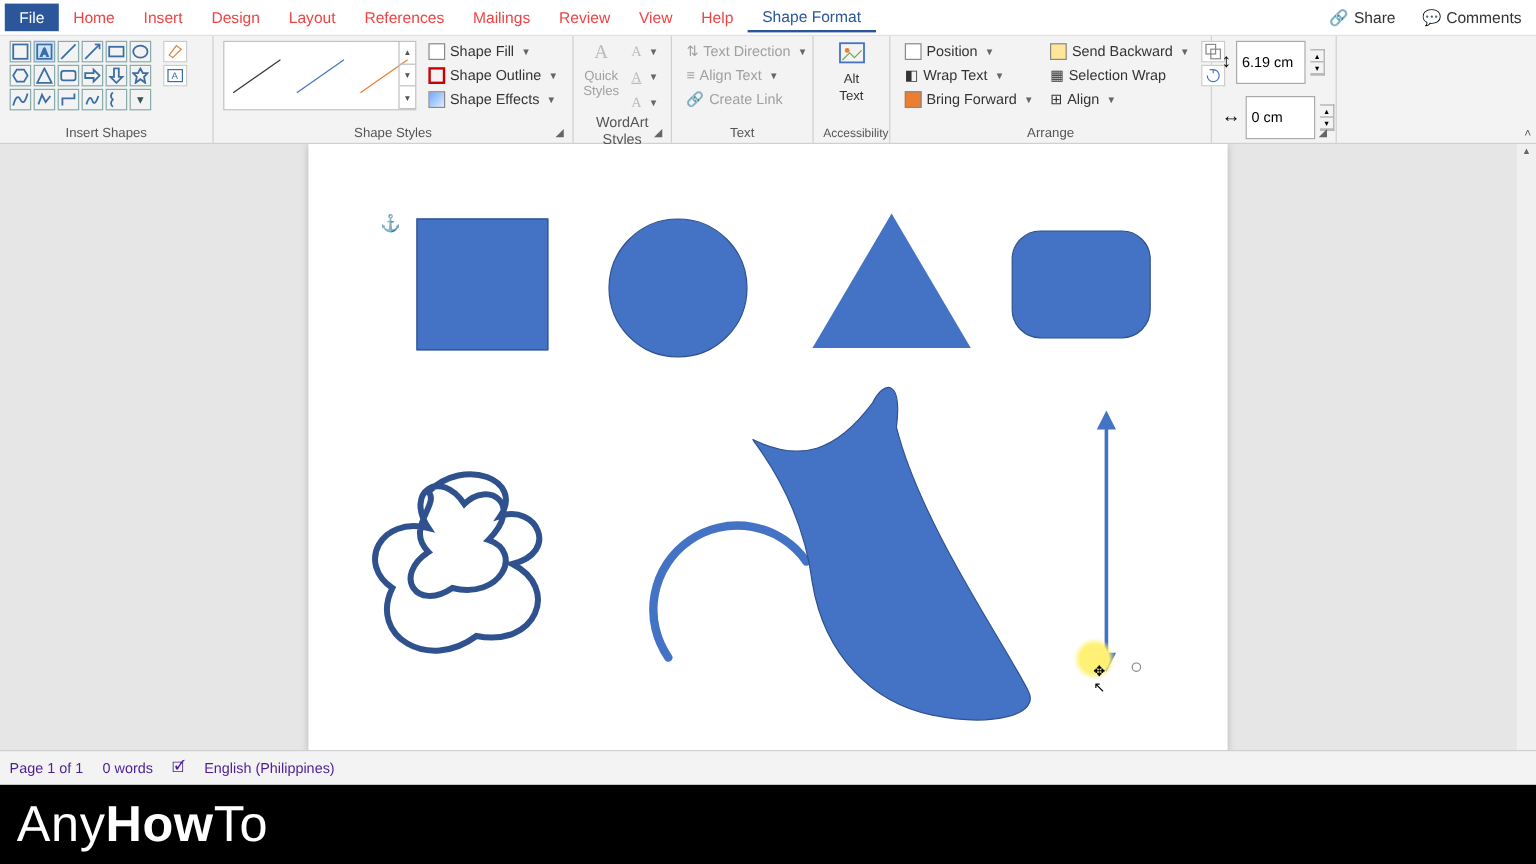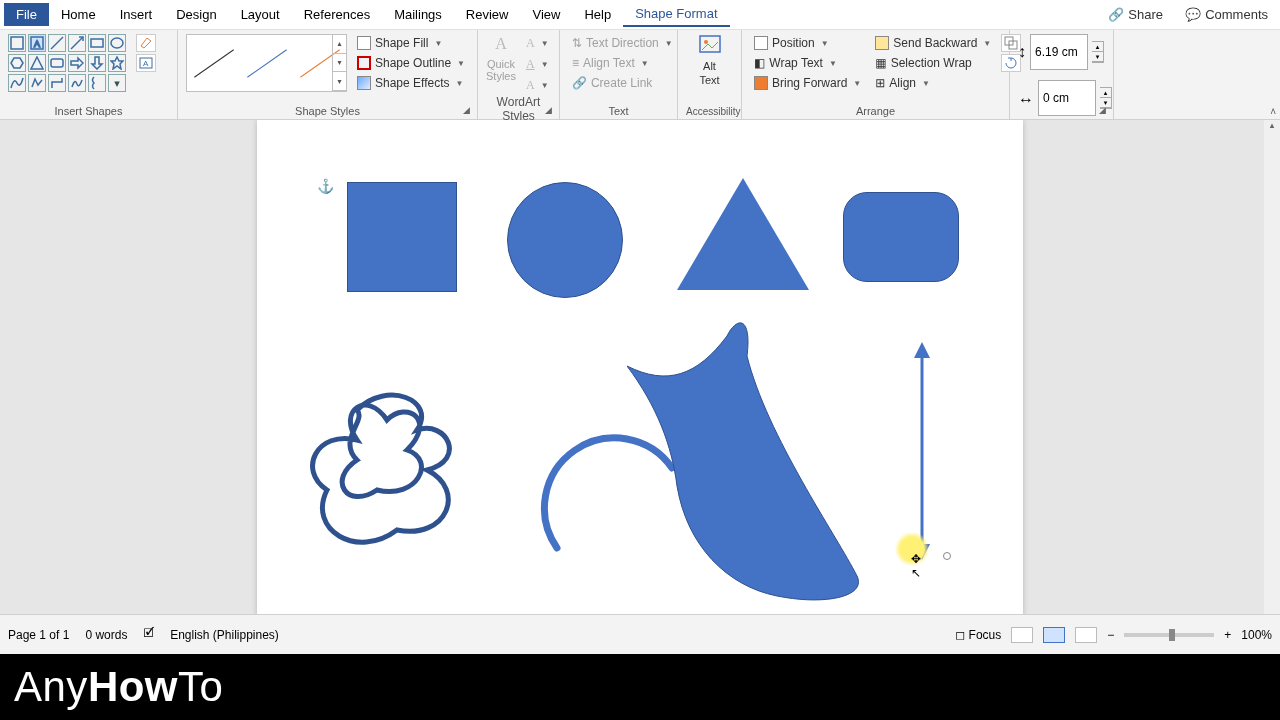--- a/index.html
+++ b/index.html
@@ -1,20 +1,20 @@
 <!DOCTYPE html>
 <html><head>
 <meta charset="utf-8">
 <style>
 * { box-sizing: border-box; margin: 0; padding: 0; font-family: "Segoe UI", Arial, sans-serif; }
 body { width: 1280px; height: 720px; background: #fff; overflow: hidden; position: relative; }
 
 
 .tabbar { display: flex; align-items: center; height: 30px; background: #fff; border-bottom: 1px solid #e1e1e1; padding: 0 4px; }
-.tabbar .tab { padding: 4px 12px; font-size: 13px; color: #000000; cursor: pointer; }
+.tabbar .tab { padding: 4px 12px; font-size: 13px; color: #ef4444; cursor: pointer; }
 .tabbar .tab.file { background: #2b579a; color: #fff; }
 .tabbar .tab.active { color: #2b579a; border-bottom: 2px solid #2b579a; }
 .tabbar .right { margin-left: auto; display: flex; gap: 6px; align-items: center; }
 .tabbar .right .btn { font-size: 13px; color: #333; padding: 2px 8px; display: flex; align-items: center; gap: 4px; }
 
 
 .ribbon { display: flex; height: 90px; background: #f3f3f3; border-bottom: 1px solid #d0d0d0; position: relative; }
 .group { border-right: 1px solid #d0d0d0; padding: 4px 8px 0 8px; display: flex; flex-direction: column; justify-content: space-between; position: relative; }
 .group-label { font-size: 11px; color: #555; text-align: center; padding-bottom: 2px; }
 .group-body { display: flex; align-items: flex-start; gap: 6px; flex: 1; }
@@ -77,21 +77,21 @@
 .highlight { position: absolute; left: 638px; top: 412px; width: 34px; height: 34px; background: radial-gradient(circle, #fff176 0%, #fff176 50%, rgba(255,255,0,0) 72%); border-radius: 4px; }
 .cursor-move { position: absolute; left: 654px; top: 432px; font-size: 12px; color: #000; }
 .sel-handle { position: absolute; left: 686px; top: 432px; width: 8px; height: 8px; border: 1px solid #888; border-radius: 50%; background: #fff; }
 .anchor-ic { position: absolute; left: 60px; top: 58px; font-size: 14px; color: #7a8aa0; }
 
 
 .vscroll { position: absolute; right: 0; top: 120px; width: 16px; bottom: 68px; background: #f0f0f0; }
 .vscroll .up, .vscroll .dn { height: 16px; text-align: center; font-size: 9px; color: #666; }
 
 
-.status { position: absolute; left: 0; right: 0; bottom: 66px; height: 40px; background: #f3f3f3; border-top: 1px solid #d0d0d0; display: flex; align-items: center; font-size: 12px; color: #000000; padding: 0 8px; gap: 16px; }
+.status { position: absolute; left: 0; right: 0; bottom: 66px; height: 29px; background: #f3f3f3; border-top: 1px solid #d0d0d0; display: flex; align-items: center; font-size: 12px; color: #4c1d95; padding: 0 8px; gap: 16px; }
 .status .right { margin-left: auto; display: flex; align-items: center; gap: 10px; }
 .viewbtn { width: 22px; height: 16px; border: 1px solid #bbb; background: #fff; }
 .viewbtn.active { background: #cfe2ff; border-color: #4472c4; }
 .zoom-slider { width: 90px; height: 4px; background: #ccc; position: relative; }
 .zoom-slider .thumb { position: absolute; left: 50%; top: -4px; width: 6px; height: 12px; background: #888; }
 
 
 .watermark { position: absolute; left: 0; right: 0; bottom: 0; height: 66px; background: #000; color: #fff; display: flex; align-items: center; padding-left: 14px; font-size: 42px; letter-spacing: 0.5px; }
 .watermark .thin { font-weight: 300; }
 .watermark .bold { font-weight: 700; }
@@ -445,31 +445,19 @@
 
 <div class="vscroll">
   <div class="up">▴</div>
 </div>
 
 <div class="status">
   <span>Page 1 of 1</span>
   <span>0 words</span>
   <span>🗹</span>
   <span>English (Philippines)</span>
-  <div class="right">
-    <span><span>◻</span> <span>Focus</span></span>
-    <div class="viewbtn"></div>
-    <div class="viewbtn active"></div>
-    <div class="viewbtn"></div>
-    <span>−</span>
-    <div class="zoom-slider">
-        <div class="thumb"></div>
-      </div>
-    <span>+</span>
-    <span>100%</span>
-  </div>
 </div>
 
 <div class="watermark">
   <span class="thin">Any</span>
     <span class="bold">How</span>
     <span class="thin">To</span>
 </div>
 
 </body></html>

